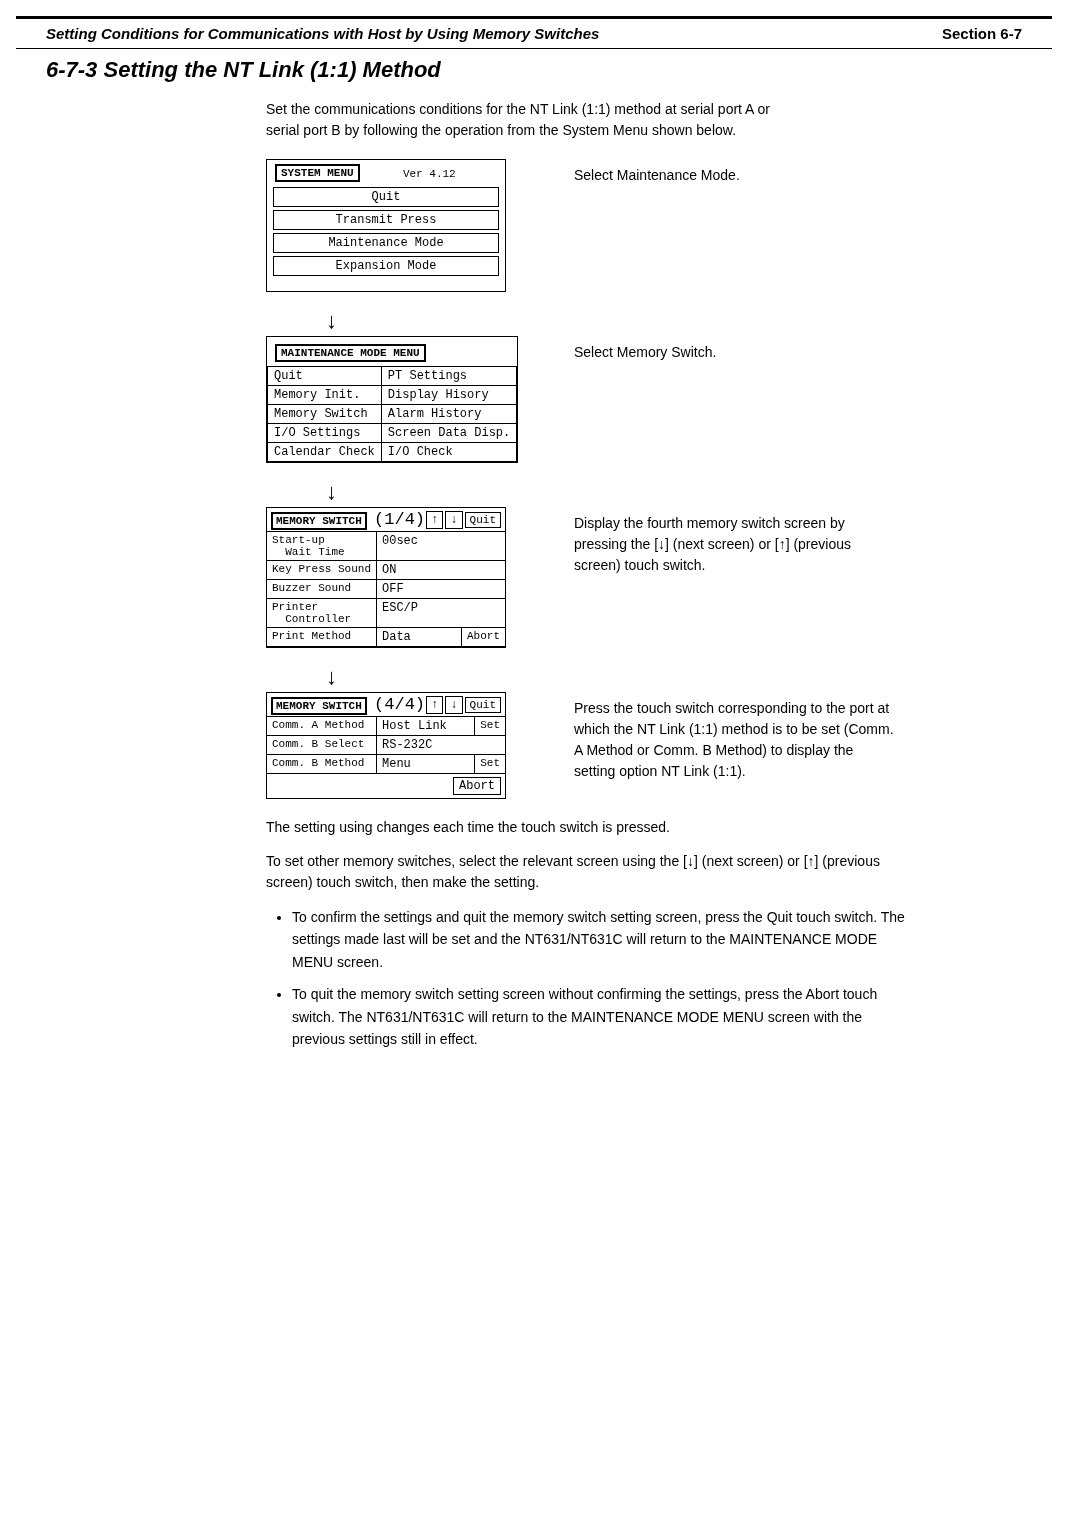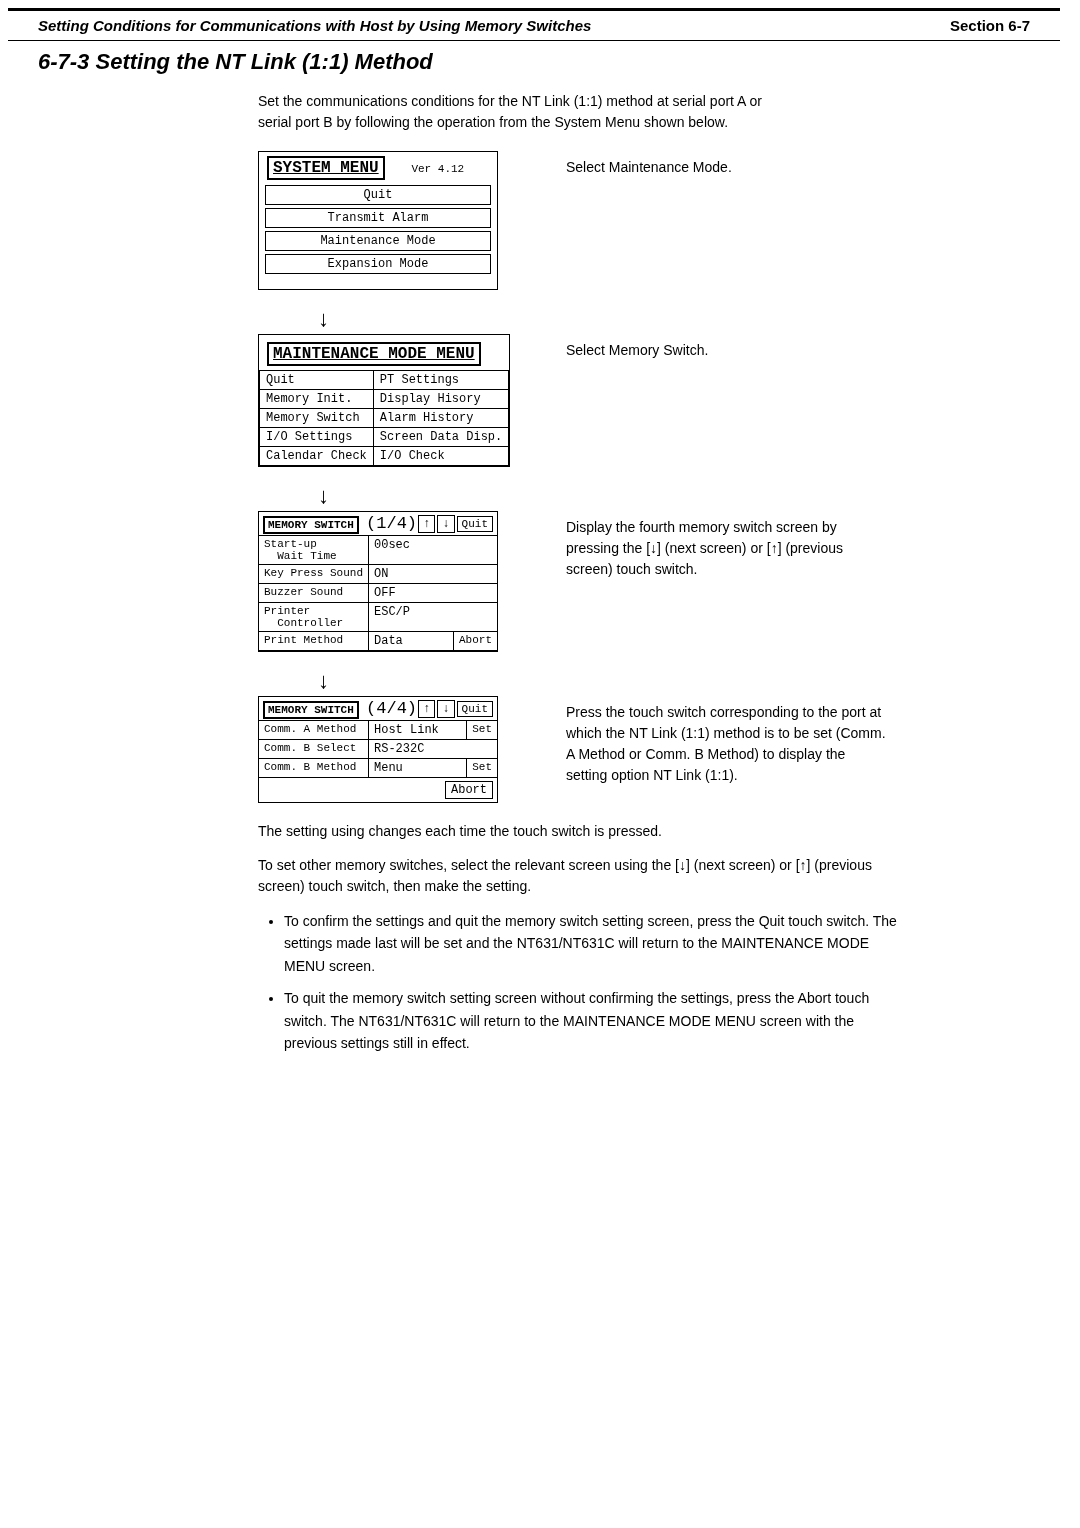--- a/index.html
+++ b/index.html
@@ -8,21 +8,21 @@
       background: #fff;
       width: 1080px;
       min-height: 1528px;
       color: #000;
       font-size: 15px;
     }
 
     .page-container {
       width: 1068px;
       min-height: 1528px;
-      padding: 8px;
+      padding: 16px;
       position: relative;
       border-radius: 15px;
     }
 
     
     .header-bar {
       display: flex;
       justify-content: space-between;
       align-items: baseline;
       border-top: 3px solid #000;
@@ -94,27 +94,26 @@
       border: 1px solid #000;
       font-family: 'Courier New', monospace;
       font-size: 12px;
       background: #fff;
       display: inline-block;
       min-width: 240px;
     }
 
     .ui-box .ui-title-bar {
       border: 2px solid #000;
-      font-size: 16px;
+      font-size: 11px;
       font-weight: bold;
       padding: 1px 4px;
       display: inline-block;
       margin: 4px 4px 2px 4px;
       font-family: 'Courier New', monospace;
-      text-decoration: underline;
     }
 
     .ui-box .ui-ver {
       float: right;
       font-size: 11px;
       margin: 4px 6px 0 0;
       font-family: 'Courier New', monospace;
     }
 
     .ui-box .ui-title-row {
@@ -283,21 +282,21 @@
     <div class="intro-text">Set the communications conditions for the NT Link (1:1) method at serial port A or serial port B by following the operation from the System Menu shown below.</div>
 
     <div class="diagram-row">
       <div class="diagram-box-area">
         <div class="ui-box">
           <div class="ui-title-row clearfix">
             <span class="ui-title-bar">SYSTEM MENU</span>
             <span class="ui-ver">Ver 4.12</span>
           </div>
           <div class="menu-btn">Quit</div>
-          <div class="menu-btn">Transmit Alarm</div>
+          <div class="menu-btn">Transmit Press</div>
           <div class="menu-btn">Maintenance Mode</div>
           <div class="menu-btn">Expansion Mode</div>
           <div style="height:12px;"></div>
         </div>
       </div>
       <div class="annotation-text">Select Maintenance Mode.</div>
     </div>
 
     <div class="arrow-down">↓</div>
 

